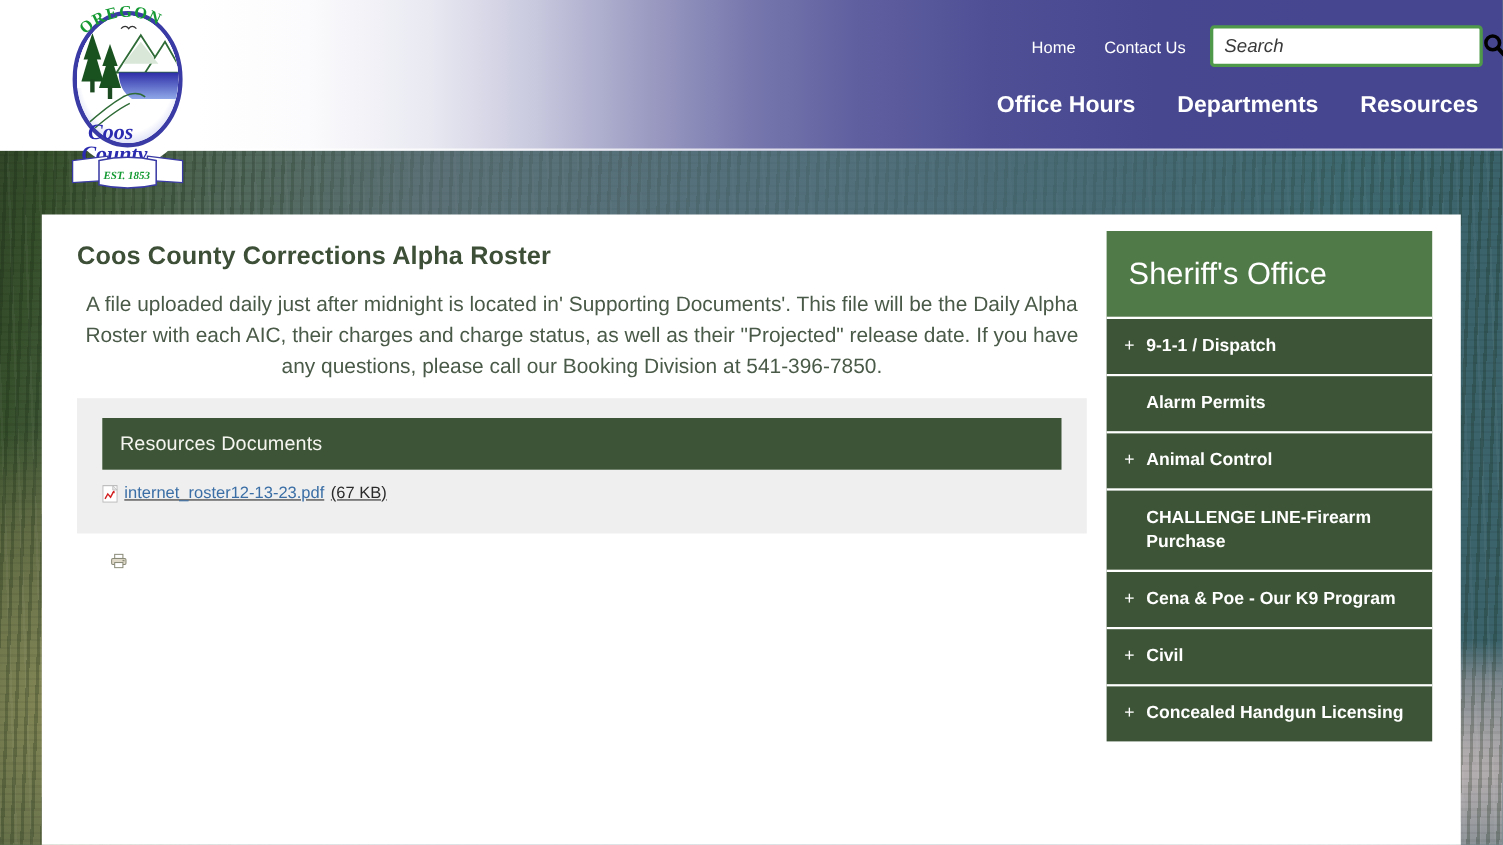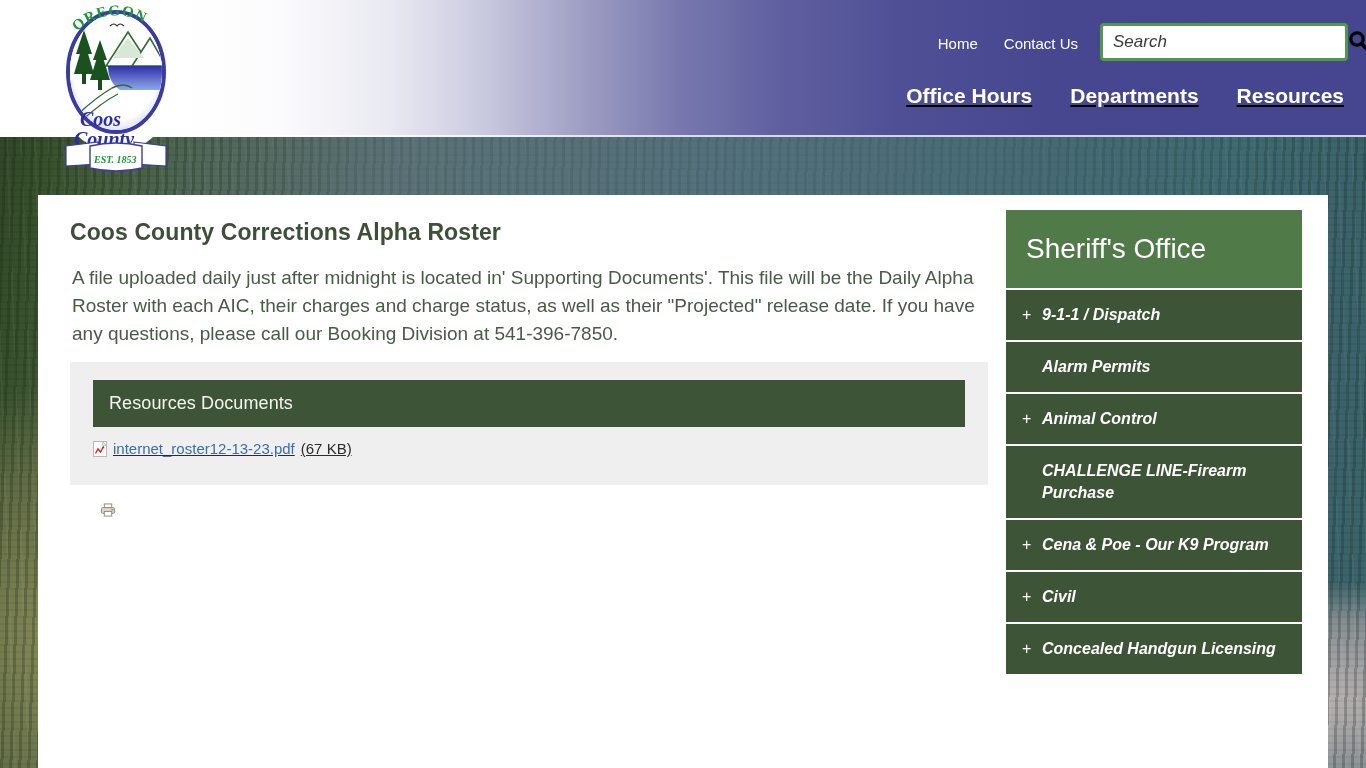--- a/index.html
+++ b/index.html
@@ -124,21 +124,20 @@
     display: flex; align-items: center; justify-content: center;
   }
 
   
   #main-nav {
     position: absolute;
     right: 22px; top: 84px;
     display: flex;
     gap: 38px;
     z-index: 9;
-    text-decoration: underline;
   }
   #main-nav a {
     color: #ffffff;
     font-size: 21px;
     font-weight: bold;
     text-decoration: none;
     white-space: nowrap;
   }
 
   
@@ -161,20 +160,21 @@
     font-size: 23px;
     font-weight: bold;
     color: #3d4f37;
     letter-spacing: .1px;
     margin-bottom: 18px;
   }
   #page-intro {
     font-size: 19px;
     line-height: 28px;
     color: #4a5a48;
+    text-align: center;
     padding: 0 2px;
   }
 
   
   #supporting-docs {
     margin-top: 14px;
     background: #efefef;
     padding: 18px 23px 28px 23px;
   }
   #supporting-docs-header {
@@ -238,21 +238,21 @@
   .side-item:first-of-type { border-top: 5px solid #ffffff; }
   .side-plus {
     width: 20px;
     flex: 0 0 20px;
     font-weight: normal;
     font-size: 16px;
     color: #ffffff;
     line-height: 22px;
   }
   .side-plus.empty { visibility: hidden; }
-  .side-label { flex: 1; font-style: italic; }
+  .side-label { flex: 1; }
 </style>
 </head>
 <body>
 
 <div id="page-bg"></div>
 
 <header id="site-header">
 
   <div id="seal">
     <svg viewBox="0 0 132 178" width="132" height="178">

